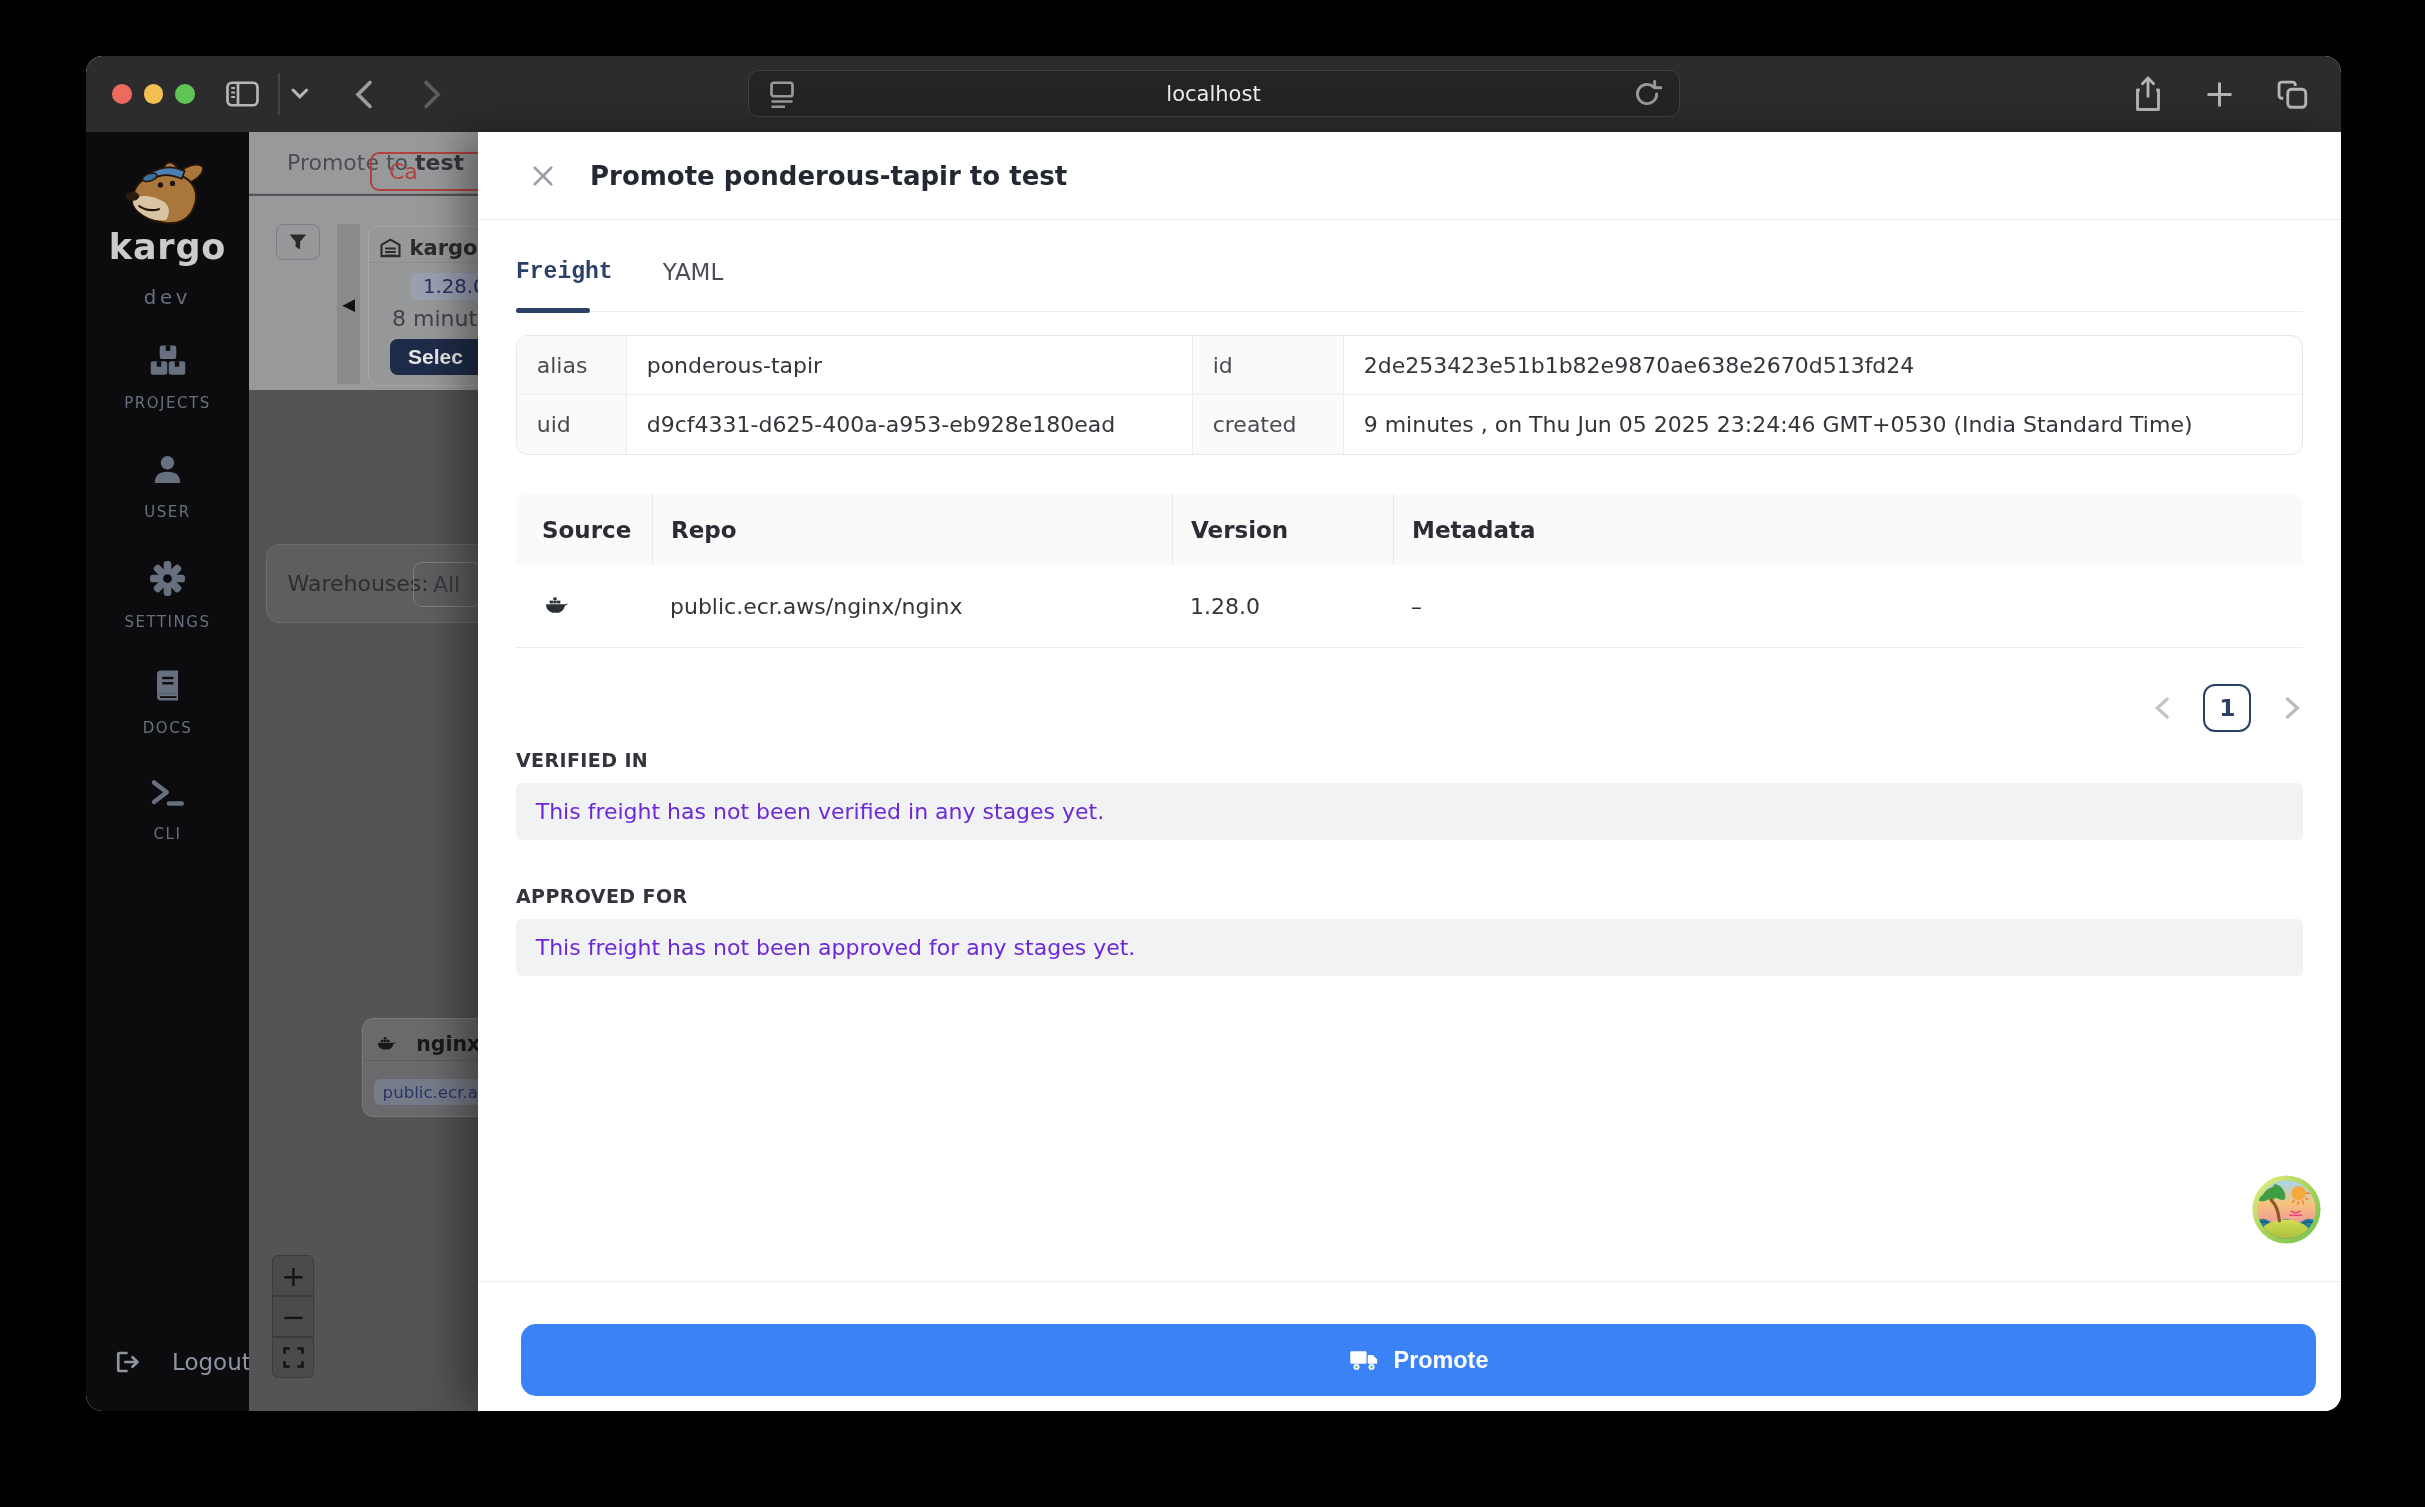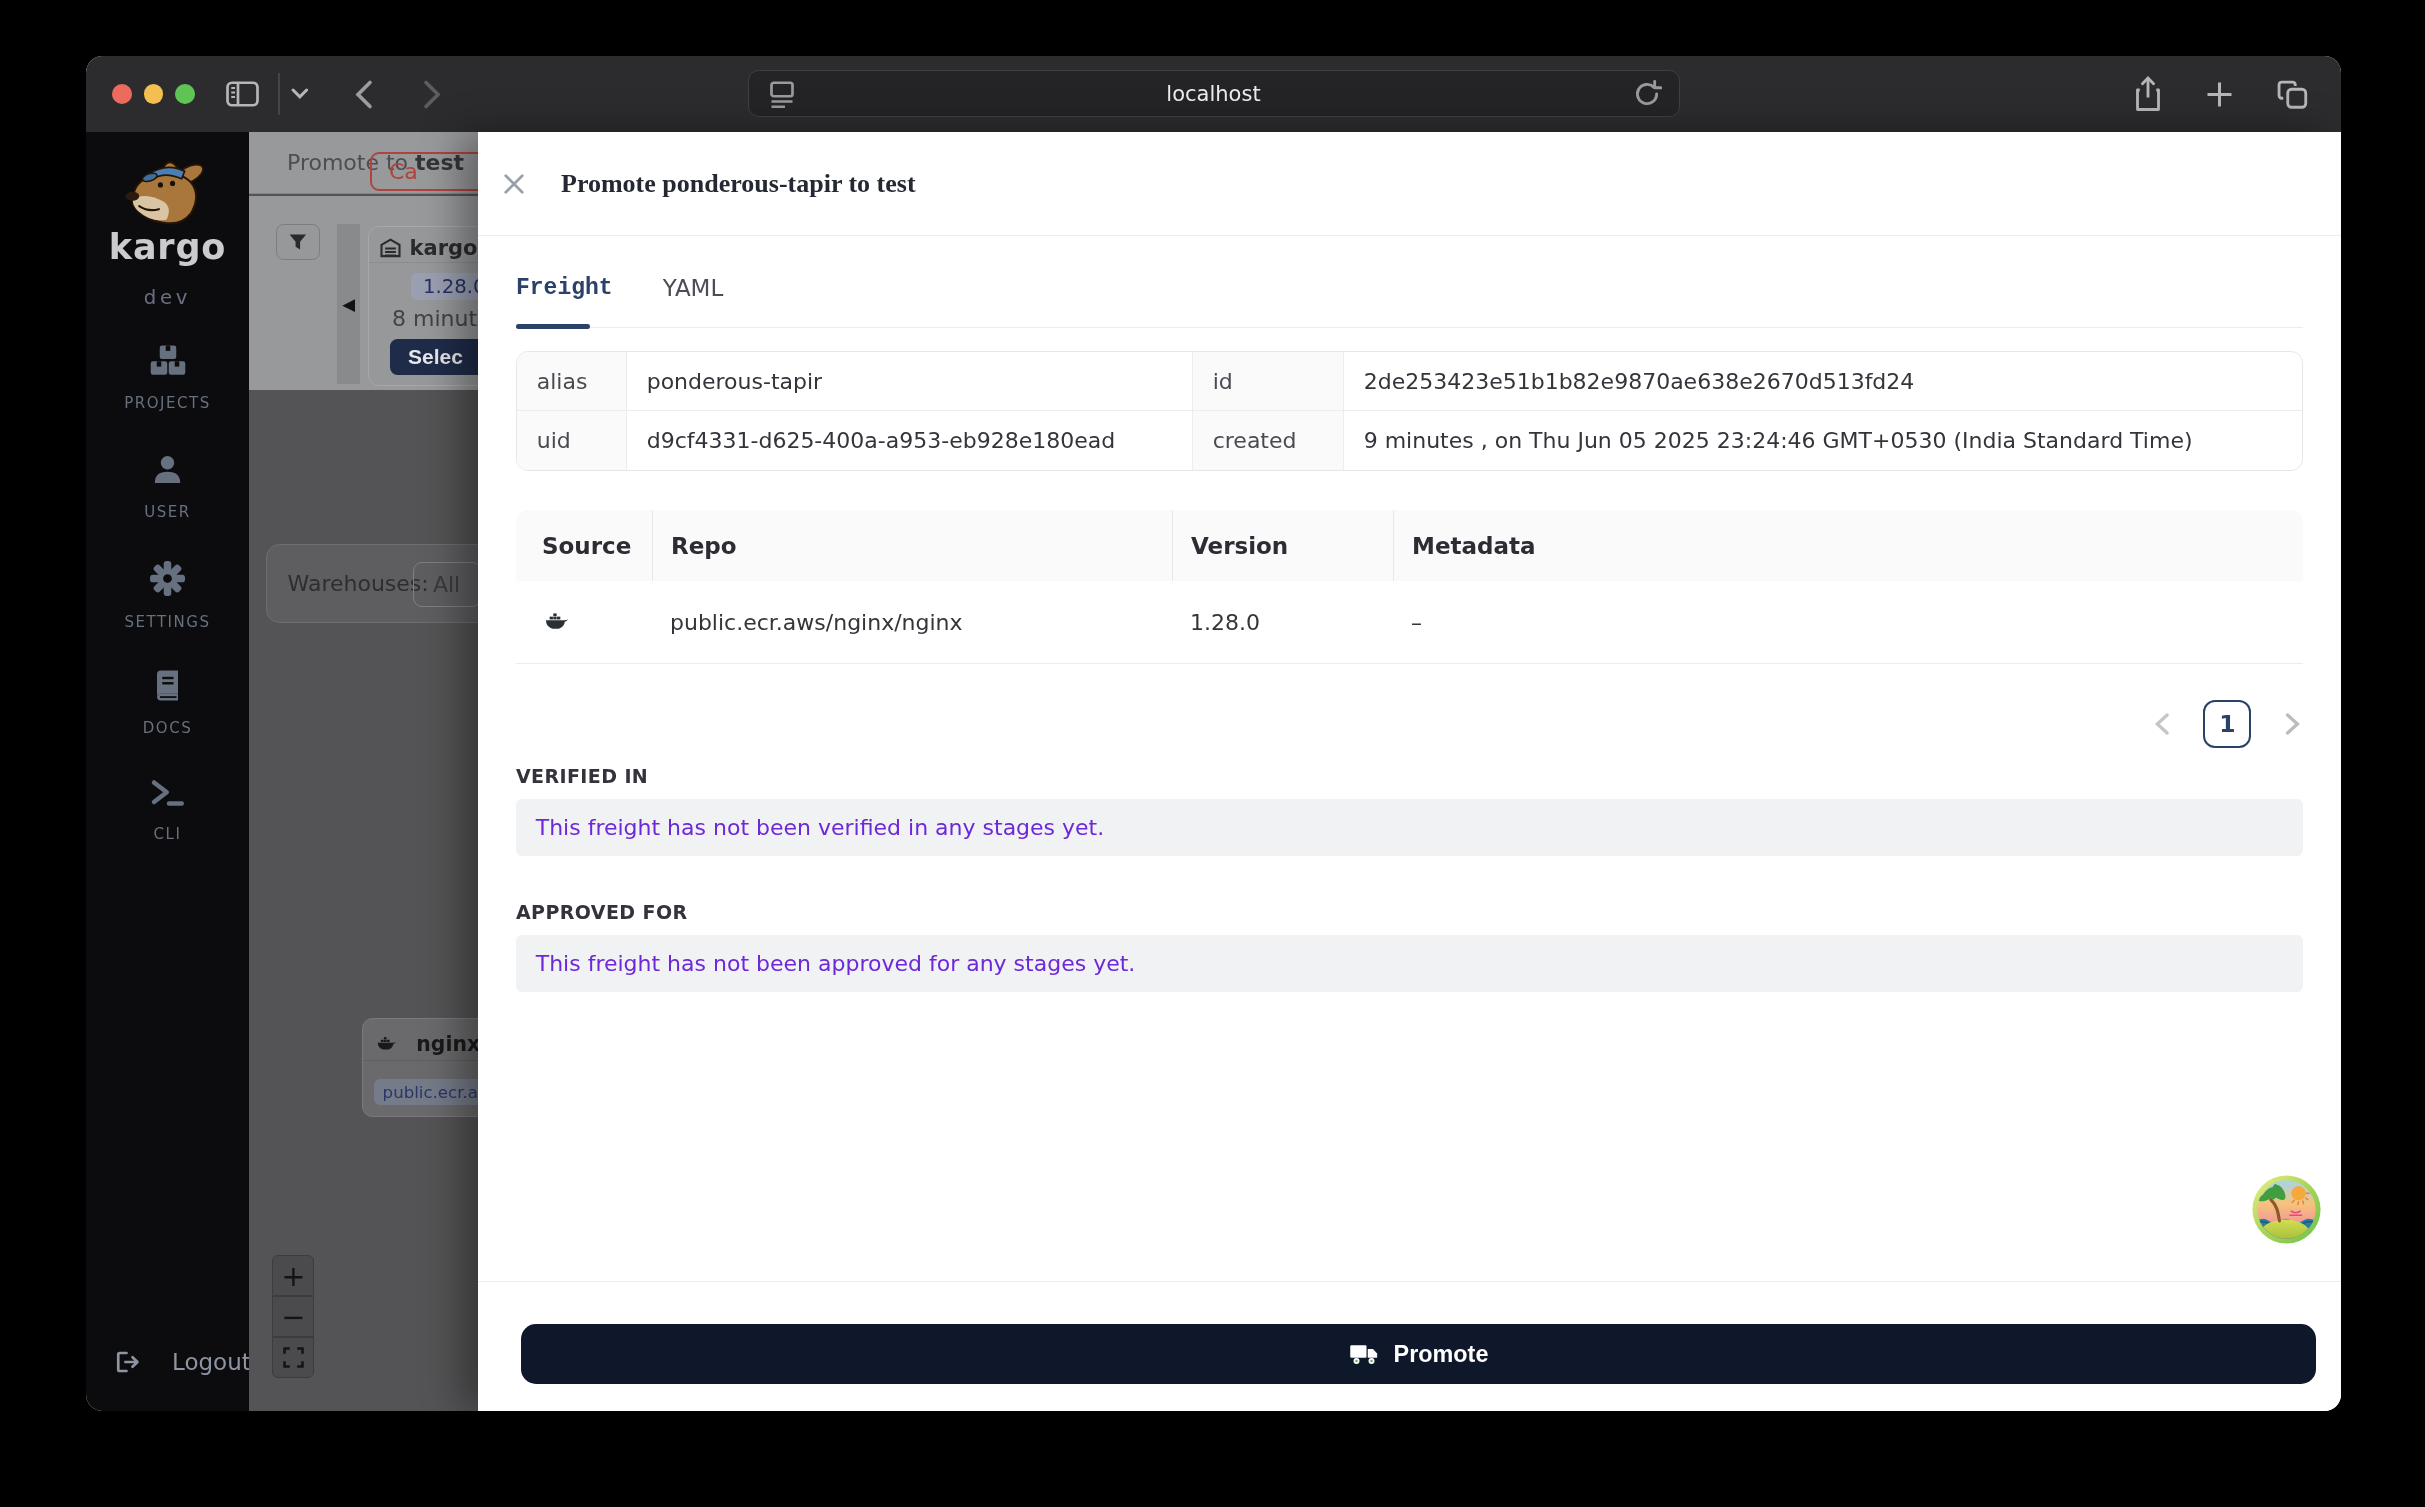--- a/index.html
+++ b/index.html
@@ -48,21 +48,21 @@
   .wh-panel .lbl { position:absolute; left:21px; top:26px; font-size:22px; color:#2e2e30; }
   .chip-all { position:absolute; left:146px; top:16.6px; width:68px; height:45px; border:1.5px solid #7f7f83; border-radius:9px; color:#3a3a3e; font-size:22px; display:flex; align-items:center; justify-content:center; background:transparent; }
   .nginx-card { position:absolute; left:113px; top:628px; width:159px; height:99px; background:#6a6a6c; border:0.8px solid #7a7a7c; border-radius:10.6px; }
   .nginx-card .row1 { display:flex; align-items:center; gap:20px; padding:9px 0 0 13.6px; height:42px; border-bottom:1.5px solid #5e5e60; color:#19191b; font-size:20.4px; font-weight:bold; }
   .chip-repo { position:absolute; left:10.6px; top:60px; height:26px; background:#757b89; border-radius:6px; color:#2b3668; font-size:16.6px; display:flex; align-items:center; gap:6px; padding:0 9px; white-space:nowrap; }
   .zoomctl { position:absolute; left:23.4px; top:865px; width:42px; }
   .zoomctl .zb { width:42px; height:41px; background:#4b4b4d; border:0.8px solid #3c3c3e; color:#141416; font-size:29px; display:flex; align-items:center; justify-content:center; }
 
   
   .drawer { flex:1; position:relative; background:#fff; box-shadow:-18px 0 36px rgba(0,0,0,.35); display:flex; flex-direction:column; }
-  .m-header { height:104px; flex:none; display:flex; align-items:center; padding-left:24px; border-bottom:0.8px solid #ececee;font-family:Liberation Serif, serif; }
+  .m-header { height:88px; flex:none; display:flex; align-items:center; padding-left:53px; border-bottom:0.8px solid #ececee; }
   .m-title { margin-left:35px; font-size:26px; font-weight:bold; color:#232832; }
   .m-body { flex:1; padding:0 38px; position:relative; overflow:hidden; }
   .tabs { margin-top:39px; display:flex; gap:50px; border-bottom:1.5px solid #ececee; position:relative; padding-bottom:26px; }
   .tab { font-size:23px; cursor:pointer; }
   .tab.active { color:#2c4168; font-weight:600;font-family:Liberation Mono, monospace; }
   .tab.idle { color:#4b4e54; }
   .inkbar { position:absolute; left:0; bottom:-1.5px; width:74px; height:4.5px; background:#2c4168; border-radius:2.3px; }
   .meta-table { margin-top:23px; border:0.8px solid #e7e7e9; border-radius:12px; overflow:hidden; display:grid; grid-template-columns:110px 566px 151px 1fr; }
   .meta-table .cell { height:59px; display:flex; align-items:center; padding-left:19.7px; font-size:22px; border-bottom:0.8px solid #ededef; }
   .meta-table .cell.last { border-bottom:none; }
@@ -76,21 +76,21 @@
   .art-head .hc:first-child { border-left:none; padding-left:26px; }
   .art-row { display:grid; grid-template-columns:136px 520px 221px 1fr; height:83px; border-bottom:0.8px solid #ececee; }
   .art-row .rc { display:flex; align-items:center; font-size:22px; color:#34343a; padding-left:18px; }
   .art-row .rc:first-child { padding-left:29px; }
   .pager { margin-top:36px; display:flex; justify-content:flex-end; align-items:center; gap:32px; }
   .pg-box { width:48px; height:48px; border:2.3px solid #2c4168; border-radius:12px; color:#2c4168; font-size:23.4px; font-weight:bold; display:flex; align-items:center; justify-content:center; background:#fff; }
   .sec-lbl { margin-top:16.6px; font-size:19px; font-weight:bold; color:#33333b; letter-spacing:0.4px; }
   .sec-lbl.second { margin-top:45px; }
   .empty-box { margin-top:12px; height:57px; background:#f1f2f4; border-radius:6px; display:flex; align-items:center; padding-left:19.7px; font-size:22px; color:#6d28d9; }
   .m-footer { height:130px; flex:none; border-top:0.8px solid #ececee; position:relative; }
-  .btn-promote { position:absolute; left:43px; right:25px; top:42px; height:60px; background:#0f172a; border:none; border-radius:15px; display:flex; align-items:center; justify-content:center; gap:15px; color:#fff; font-size:23.4px; font-weight:bold; cursor:pointer; }
+  .btn-promote { position:absolute; left:43px; right:25px; top:42px; height:72px; background:#3b82f6; border:none; border-radius:15px; display:flex; align-items:center; justify-content:center; gap:15px; color:#fff; font-size:23.4px; font-weight:bold; cursor:pointer; }
   .island { position:absolute; left:1773px; top:1042px; width:71px; height:71px; z-index:5; }
   svg { display:block; }
 </style>
 </head>
 <body>
 
 <div class="window">
 
   <div class="toolbar">
     <div class="traffic">

